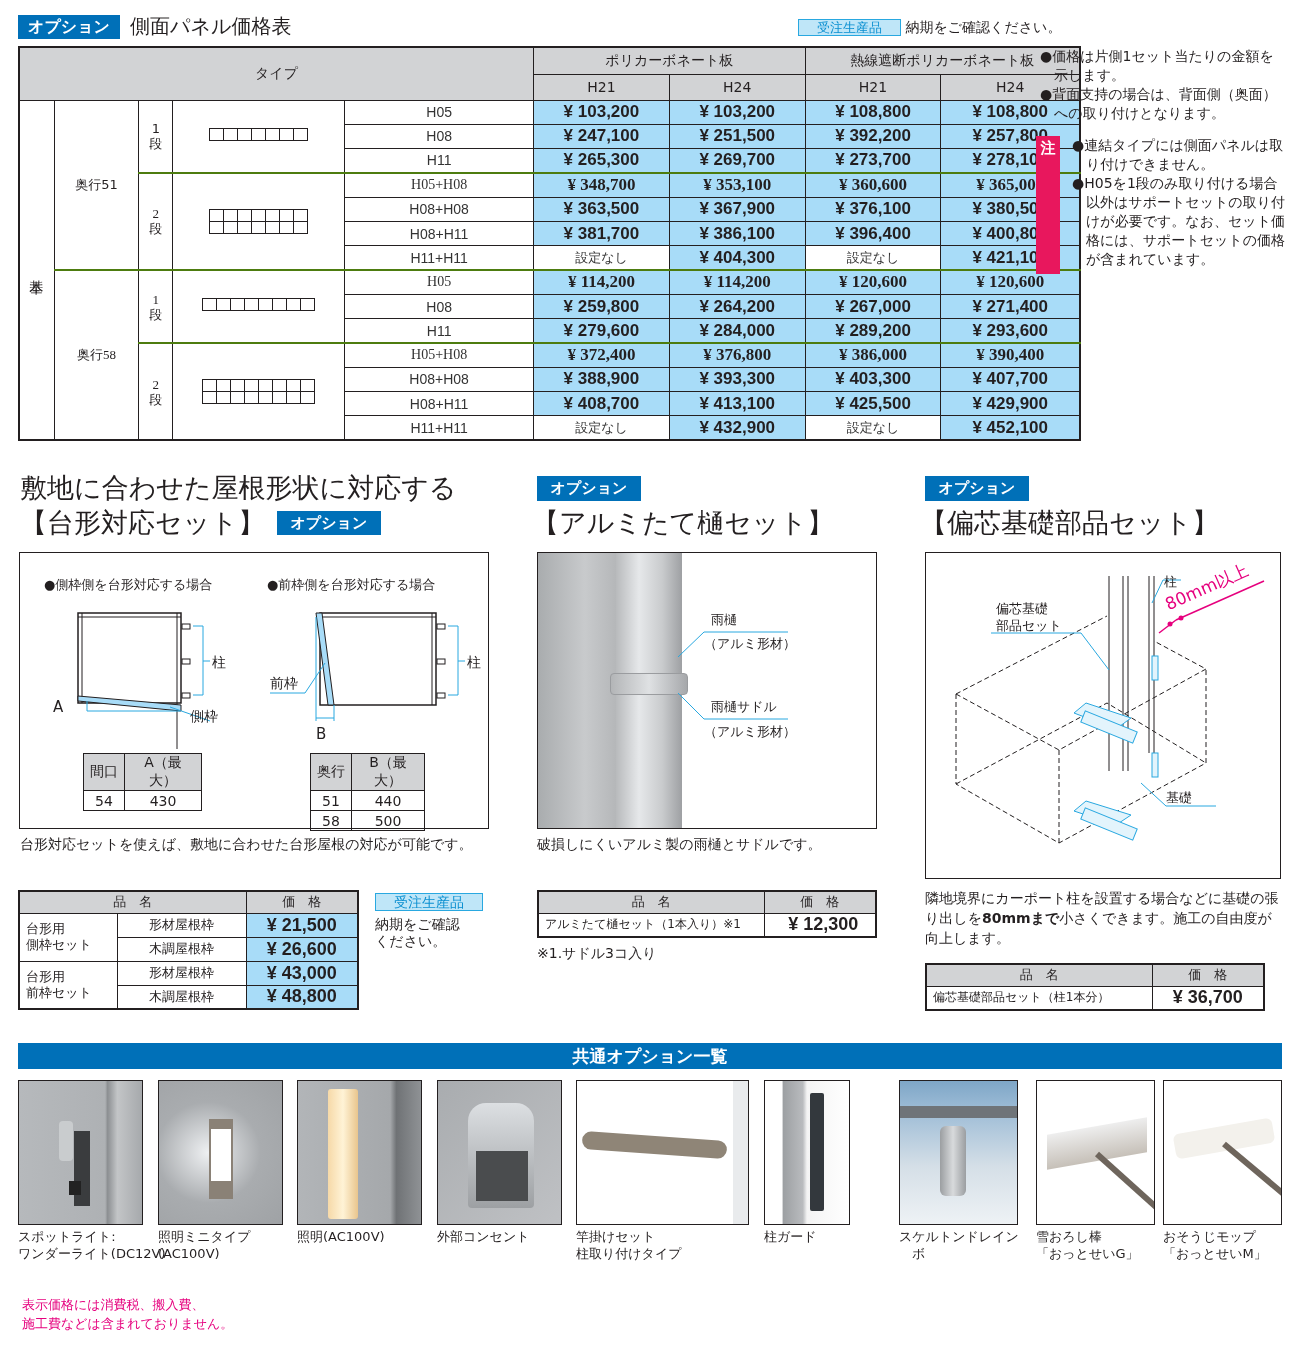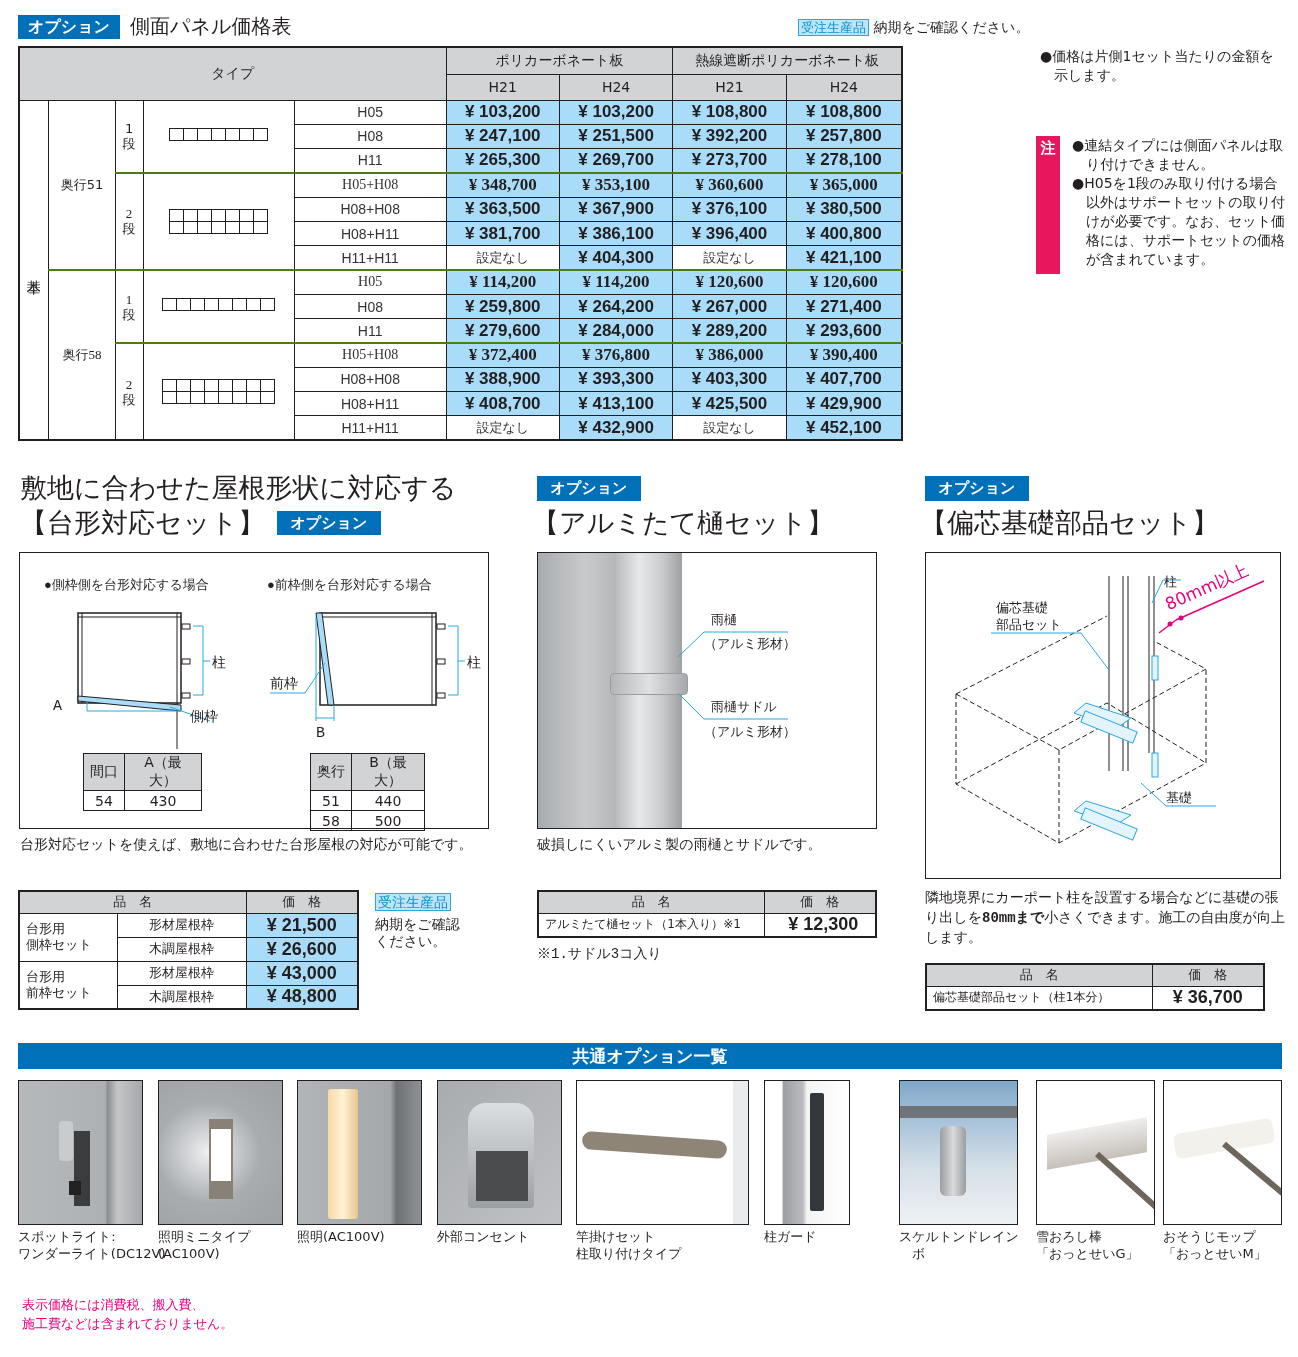--- a/index.html
+++ b/index.html
@@ -1,19 +1,19 @@
 <!DOCTYPE html>
 <html><head>
 <meta charset="utf-8">
 <style>
   * { box-sizing: border-box; margin: 0; padding: 0; }
   body { width: 1298px; height: 1357px; background: #fff; font-family: "DejaVu Sans", "Liberation Sans", sans-serif; color: #231f20; position: relative; overflow: hidden; }
   .abs { position: absolute; }
   .opt-badge { background: #0070b8; color: #fff; font-weight: bold; text-align: center; display: inline-block; }
-  .jutyu { border: 1px solid #29a8e0; background: #bfe6f8; color: #0a8fd0; font-size: 13px; padding: 0 2px; }
+  .jutyu { border: 1px solid #29a8e0; background: #bfe6f8; color: #0a8fd0; font-size: 13px; padding: 0 18px; }
   table { border-collapse: collapse; }
   .pt { position: absolute; left: 18px; top: 46px; border: 2px solid #231f20; font-size: 14px; }
   .pt td, .pt th { border: 1px solid #231f20; text-align: center; padding: 0; }
   .pt th { background: #d2d3d5; font-weight: normal; color: #231f20; }
   .pt td.price { background: #a8dcf8; font-weight: bold; font-size: 17px; font-family: "Liberation Sans", sans-serif; }
   .pt td.nase { background: #fff; font-size: 13px; color: #333; }
   .pt td.h { font-size: 14px; color: #333; font-family: "Liberation Sans", sans-serif; }
   .pt tr.grp td { border-top: 2px solid #4d7c0f; font-family: Liberation Serif, serif; }
   .grid-ico { display: inline-grid; border-left: 1px solid #231f20; border-top: 1px solid #231f20; }
   .grid-ico span { display: block; width: 14px; height: 12px; border-right: 1px solid #231f20; border-bottom: 1px solid #231f20; }
@@ -22,35 +22,35 @@
   .box { position: absolute; border: 1px solid #231f20; }
   .small-tbl td { border: 1px solid #231f20; font-size: 14px; text-align: center; padding: 0 6px; height: 20px; }
   .small-tbl tr:first-child td { background: #d2d3d5; }
   .ptbl { border: 2px solid #231f20; font-size: 13px; }
   .ptbl td, .ptbl th { border: 1px solid #231f20; }
   .ptbl th { background: #d2d3d5; font-weight: normal; height: 22px; }
   .ptbl td.price { background: #a8dcf8; font-weight: bold; font-size: 18px; text-align: center; font-family: "Liberation Sans", sans-serif; }
   .banner { position: absolute; left: 18px; top: 1043px; width: 1264px; height: 26px; background: #0070b8; color: #fff; text-align: center; font-size: 17px; font-weight: bold; line-height: 26px; }
   .thumb { position: absolute; top: 1080px; height: 145px; border: 1px solid #231f20; overflow: hidden; }
   .cap { position: absolute; top: 1228px; font-size: 13px; line-height: 17px; color: #231f20; }
-  .caption { font-size: 14px; color: #231f20; font-family: Liberation Mono, monospace; }
+  .caption { font-size: 14px; color: #231f20; }
 </style>
 </head>
 <body>
 
 <div class="abs" style="left:18px;top:13px;display:flex;align-items:center;gap:10px;">
   <span class="opt-badge" style="width:102px;height:24px;line-height:24px;font-size:16px;">オプション</span>
   <span style="font-size:20px;">側面パネル価格表</span>
 </div>
 <div class="abs" style="left:798px;top:19px;font-size:14px;">
   <span class="jutyu">受注生産品</span>
   <span>納期をご確認ください。</span>
 </div>
 
-<table class="pt" id="price-table" style="width:885px;">
+<table class="pt" id="price-table" style="width:1063px;">
   <colgroup>
     <col style="width:33px">
       <col style="width:80px">
       <col style="width:32px">
       <col style="width:162px">
       <col style="width:178px">
     <col style="width:128px">
       <col style="width:128px">
       <col style="width:128px">
       <col style="width:131px">
@@ -225,20 +225,21 @@
         <td class="nase">設定なし</td>
         <td class="price">¥ 432,900</td>
         <td class="nase">設定なし</td>
         <td class="price">¥ 452,100</td>
       </tr>
     </tbody>
 </table>
 
 <div class="abs notes" style="left:1040px;top:47px;width:245px;">
   <div style="padding-left:14px;text-indent:-14px;">●価格は片側1セット当たりの金額を示します。</div>
+  <div style="padding-left:14px;text-indent:-14px;">●背面支持の場合は、背面側（奥面）への取り付けとなります。</div>
 </div>
 <div class="abs notes" style="left:1036px;top:136px;width:250px;display:flex;">
   <div style="width:24px;height:138px;background:#e8175d;color:#fff;font-weight:bold;font-size:15px;text-align:center;padding-top:3px;">注</div>
   <div style="padding-left:12px;flex:1;">
     <div style="padding-left:14px;text-indent:-14px;">●連結タイプには側面パネルは取り付けできません。</div>
     <div style="padding-left:14px;text-indent:-14px;">●H05を1段のみ取り付ける場合以外はサポートセットの取り付けが必要です。なお、セット価格には、サポートセットの価格が含まれています。</div>
   </div>
 </div>
 
 <div class="abs h2" style="left:20px;top:470px;">敷地に合わせた屋根形状に対応する</div>

